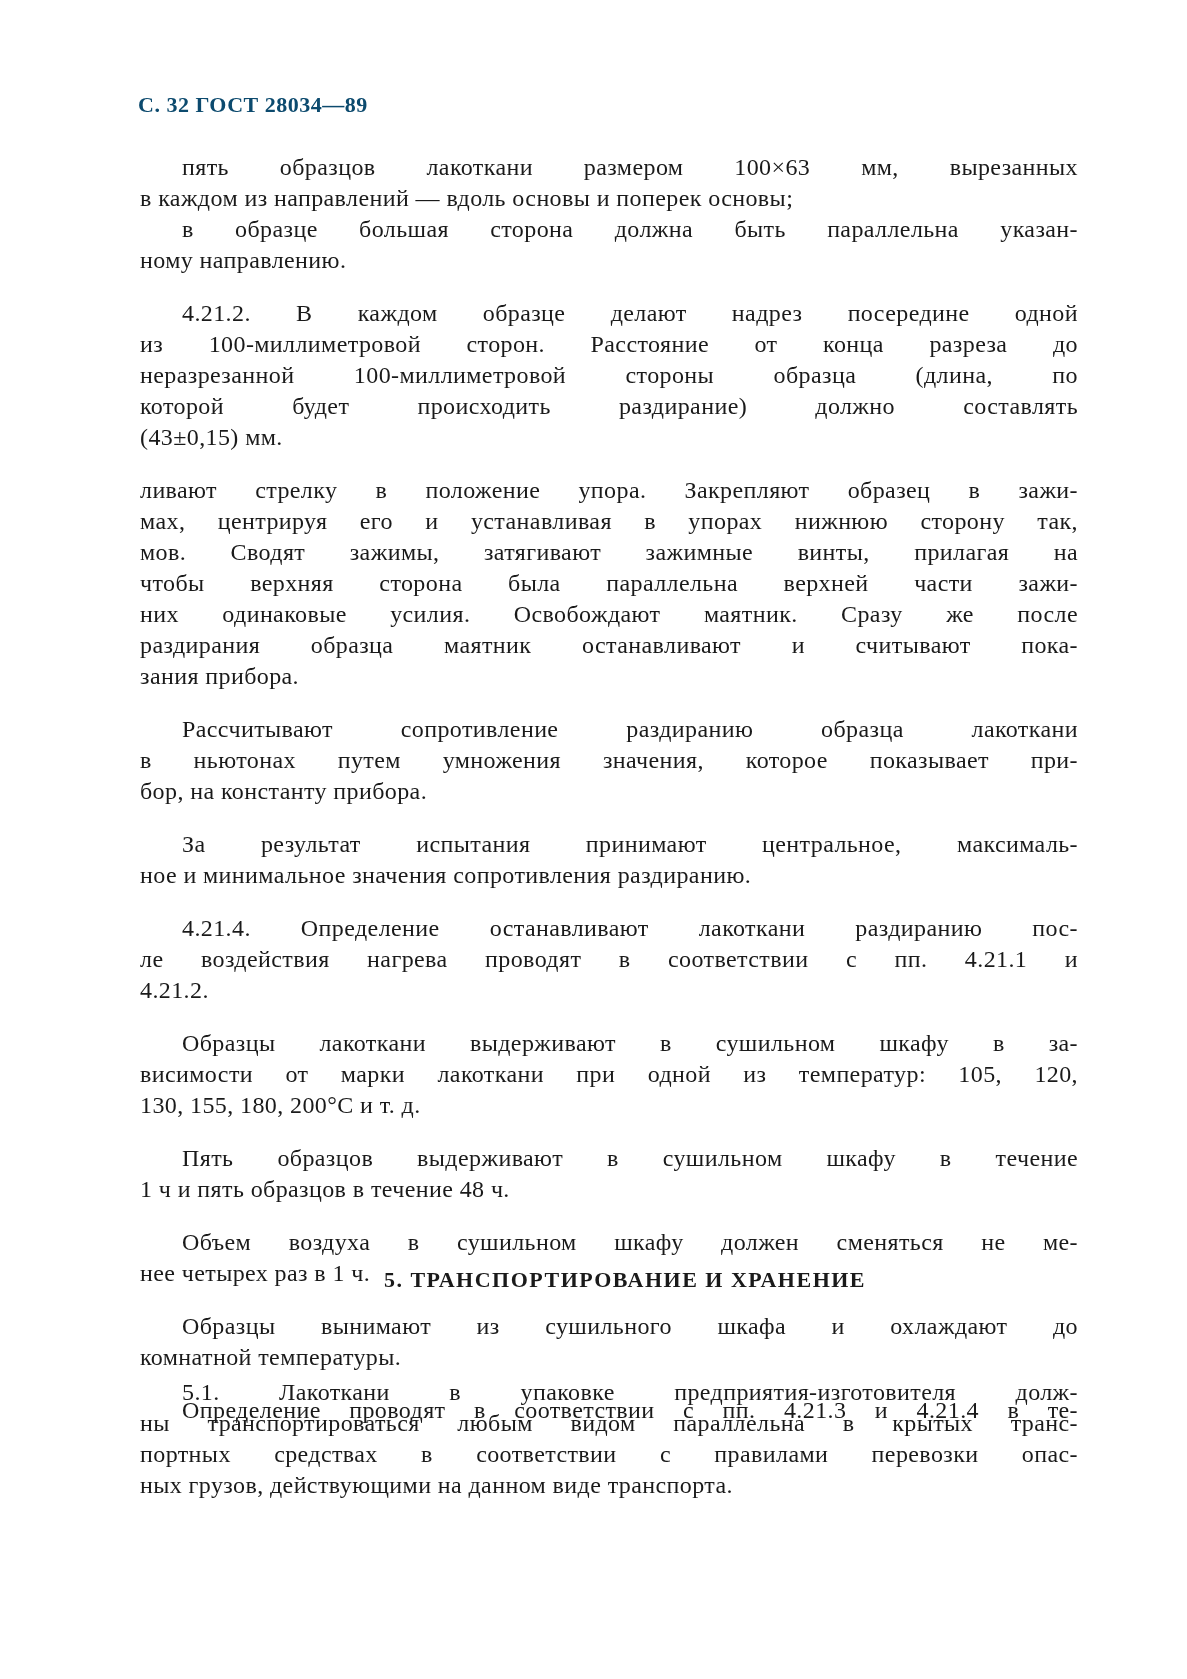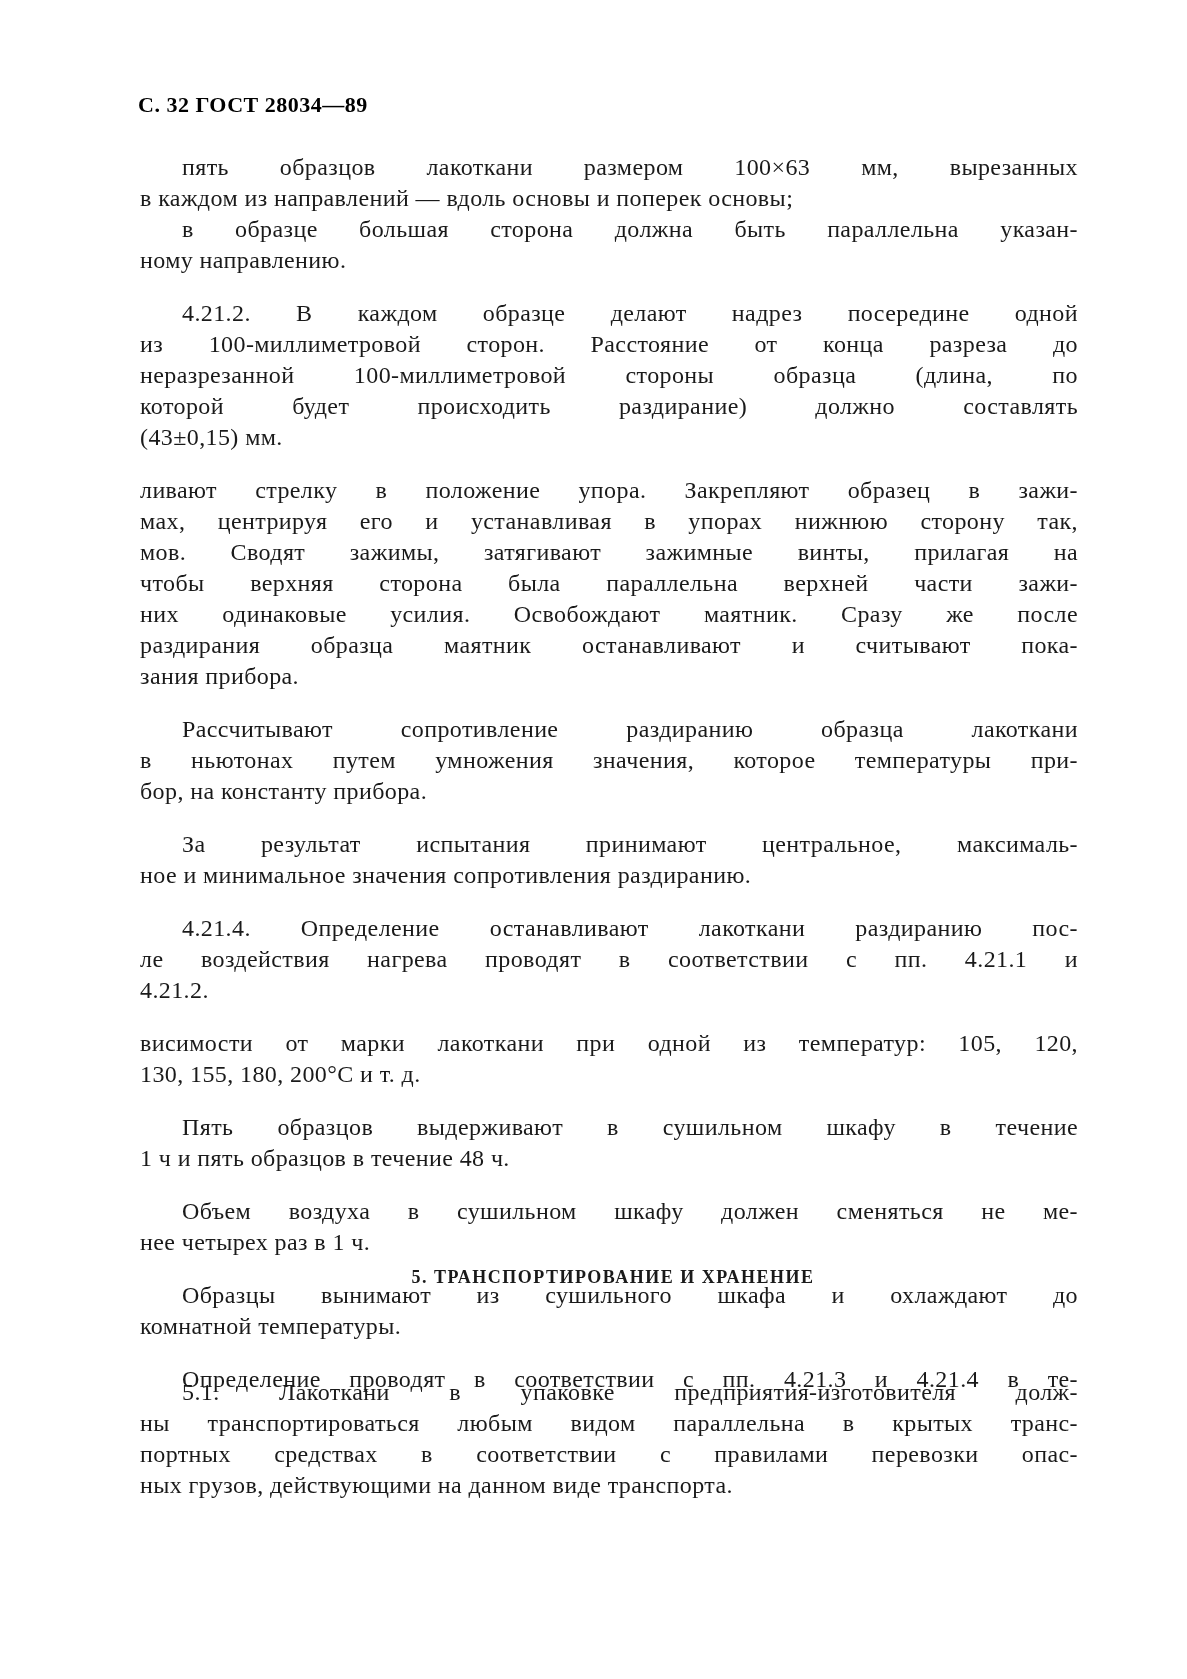--- a/index.html
+++ b/index.html
@@ -4,36 +4,36 @@
 <style>
   html, body { margin: 0; padding: 0; background: #ffffff; }
   body {
     width: 1187px; height: 1679px; position: relative; overflow: hidden;
     font-family: "Liberation Serif", "DejaVu Serif", serif;
     color: #1a1a1a;
   }
   .header {
     position: absolute; left: 138px; top: 92px;
     font-family: "Liberation Serif", serif; font-weight: bold;
-    font-size: 22px; letter-spacing: 0.5px; color: #000000;
+    font-size: 22px; letter-spacing: 0.5px; color: #0c4a6e;
   }
   .page {
     position: absolute; left: 140px; top: 152px; width: 938px;
   }
   .line {
     font-size: 24px; line-height: 31px; white-space: nowrap;
     text-align: justify; text-align-last: justify; display: block;
     letter-spacing: 0.4px;
   }
   .line.last { text-align-last: left; }
   .indent { padding-left: 42px; }
   .para-gap { margin-top: 22px; }
   .heading {
-    position: absolute; left: 4px; width: 938px; top: 1115px;
-    text-align: center; font-size: 18px; font-weight: bold; letter-spacing: 1.5px;
+    position: absolute; left: 16px; width: 938px; top: 1115px;
+    text-align: center; font-size: 22px; font-weight: bold; letter-spacing: 1.5px;
   }
 </style>
 </head>
 <body>
 
 <div class="header">С. 32 ГОСТ 28034—89</div>
 
 <div class="page">
 
   <div>
@@ -59,36 +59,37 @@
     <span class="line">мах, центрируя его и устанавливая в упорах нижнюю сторону так,</span>
     <span class="line">мов. Сводят зажимы, затягивают зажимные винты, прилагая на</span>
     <span class="line">чтобы верхняя сторона была параллельна верхней части зажи-</span>
     <span class="line">них одинаковые усилия. Освобождают маятник. Сразу же после</span>
     <span class="line">раздирания образца маятник останавливают и считывают пока-</span>
     <span class="line last">зания прибора.</span>
   </div>
 
   <div class="para-gap">
     <span class="line indent">Рассчитывают сопротивление раздиранию образца лакоткани</span>
-    <span class="line">в ньютонах путем умножения значения, которое температуры при-</span>
+    <span class="line">в ньютонах путем умножения значения, которое показывает при-</span>
     <span class="line last">бор, на константу прибора.</span>
   </div>
 
   <div class="para-gap">
     <span class="line indent">За результат испытания принимают центральное, максималь-</span>
     <span class="line last">ное и минимальное значения сопротивления раздиранию.</span>
   </div>
 
   <div class="para-gap">
     <span class="line indent">4.21.4. Определение останавливают лакоткани раздиранию пос-</span>
     <span class="line">ле воздействия нагрева проводят в соответствии с пп. 4.21.1 и</span>
     <span class="line last">4.21.2.</span>
   </div>
 
   <div class="para-gap">
+    <span class="line indent">Образцы лакоткани выдерживают в сушильном шкафу в за-</span>
     <span class="line">висимости от марки лакоткани при одной из температур: 105, 120,</span>
     <span class="line last">130, 155, 180, 200°С и т. д.</span>
   </div>
 
   <div class="para-gap">
     <span class="line indent">Пять образцов выдерживают в сушильном шкафу в течение</span>
     <span class="line last">1 ч и пять образцов в течение 48 ч.</span>
   </div>
 
   <div class="para-gap">

